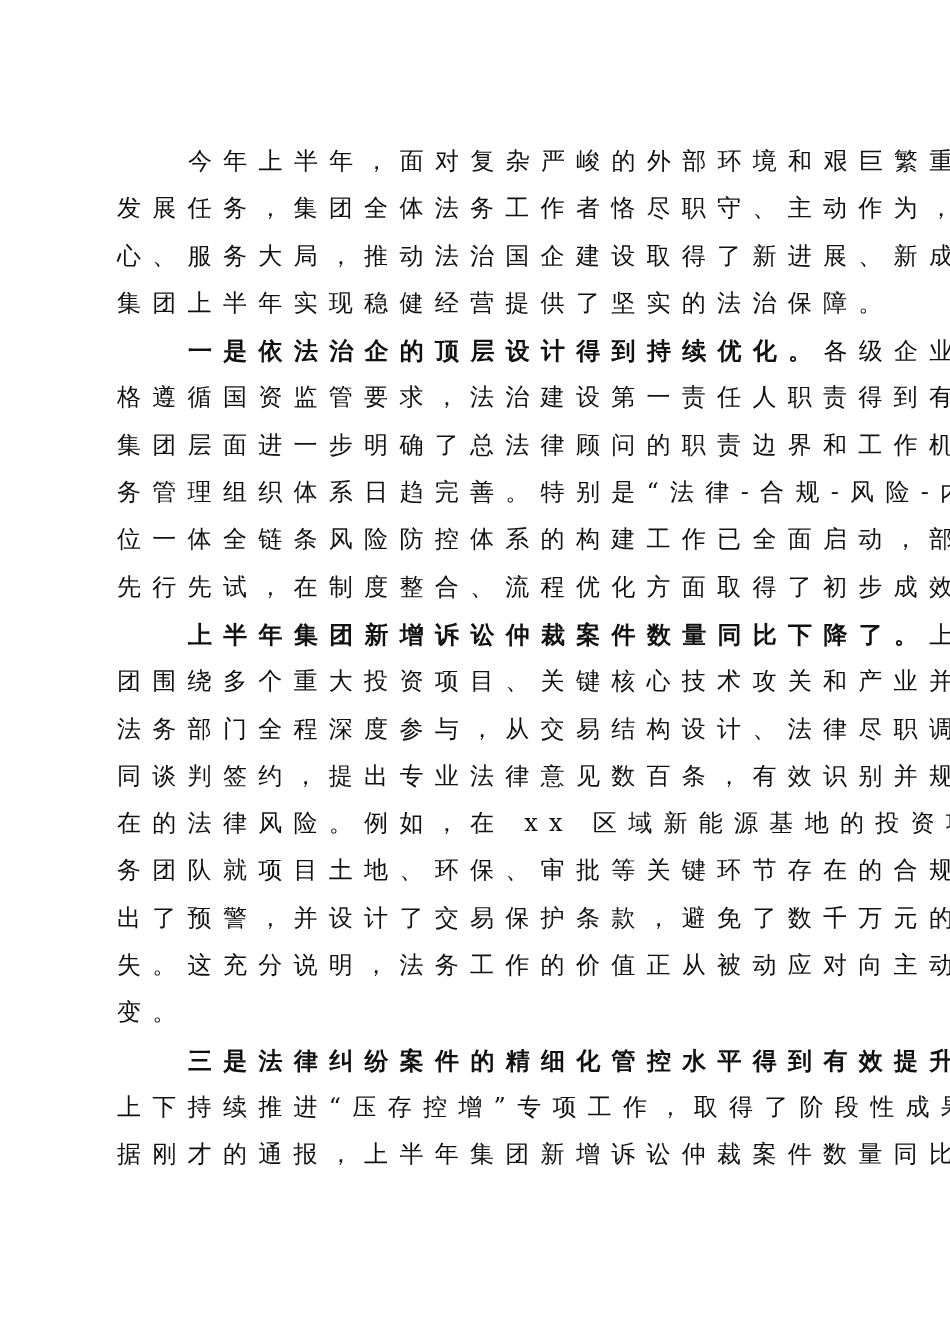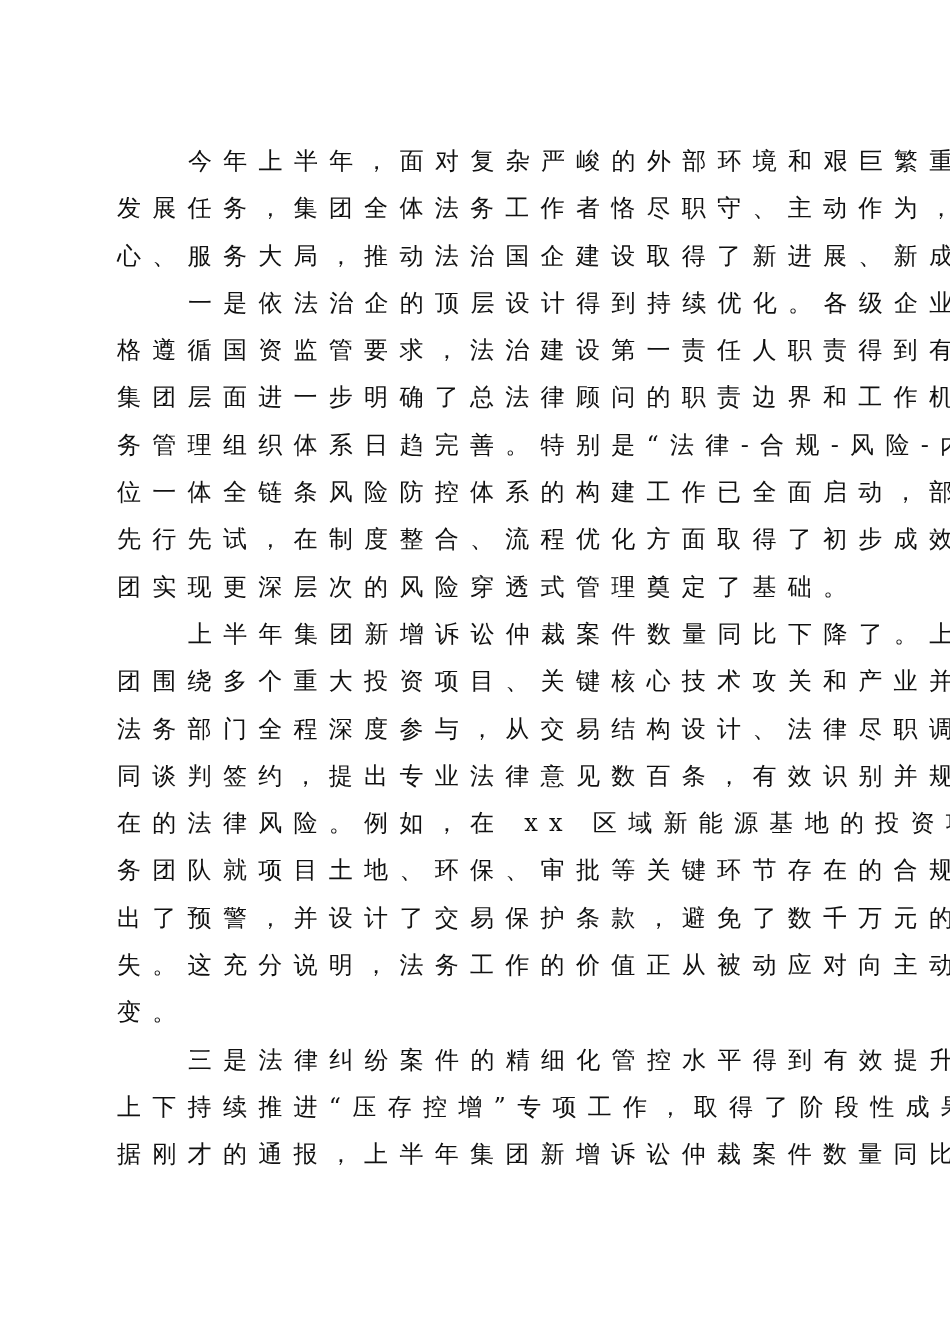--- a/index.html
+++ b/index.html
@@ -17,41 +17,41 @@
       height: 47.3px;
       line-height: 47.3px;
       white-space: nowrap;
       letter-spacing: 11.3px;
       text-align: justify;
       text-align-last: justify;
       font-weight: normal;
     }
     .line.last { text-align-last: left; }
     .indent { padding-left: 71px; }
-    .lead { font-weight: normal; margin-top: 8px; }
+    .lead { font-weight: bold; margin-top: 8px; }
   </style>
 </head>
 <body>
 
 <div class="page">
 
   <div>
     <div class="line indent">今年上半年，面对复杂严峻的外部环境和艰巨繁重的改革</div>
     <div class="line">发展任务，集团全体法务工作者恪尽职守、主动作为，围绕中</div>
     <div class="line">心、服务大局，推动法治国企建设取得了新进展、新成效，为</div>
+    <div class="line last">集团上半年实现稳健经营提供了坚实的法治保障。</div>
   </div>
 
   <div>
     <div class="line indent"><span class="lead">一是依法治企的顶层设计得到持续优化。</span><span>各级企业能够严</span></div>
     <div class="line">格遵循国资监管要求，法治建设第一责任人职责得到有效落实。</div>
     <div class="line">集团层面进一步明确了总法律顾问的职责边界和工作机制，法</div>
     <div class="line">务管理组织体系日趋完善。特别是“法律-合规-风险-内控”四</div>
     <div class="line">位一体全链条风险防控体系的构建工作已全面启动，部分企业</div>
     <div class="line">先行先试，在制度整合、流程优化方面取得了初步成效，为集</div>
-    <div class="line last">团实现更深层次的风险穿透式管理奠定了基础。</div>
   </div>
 
   <div>
     <div class="line indent"><span class="lead">上半年集团新增诉讼仲裁案件数量同比下降了。</span><span>上半年，集</span></div>
     <div class="line">团围绕多个重大投资项目、关键核心技术攻关和产业并购重组，</div>
     <div class="line">法务部门全程深度参与，从交易结构设计、法律尽职调查到合</div>
     <div class="line">同谈判签约，提出专业法律意见数百条，有效识别并规避了潜</div>
     <div class="line">在的法律风险。例如，在 xx 区域新能源基地的投资项目中，法</div>
     <div class="line">务团队就项目土地、环保、审批等关键环节存在的合规风险提</div>
     <div class="line">出了预警，并设计了交易保护条款，避免了数千万元的潜在损</div>

